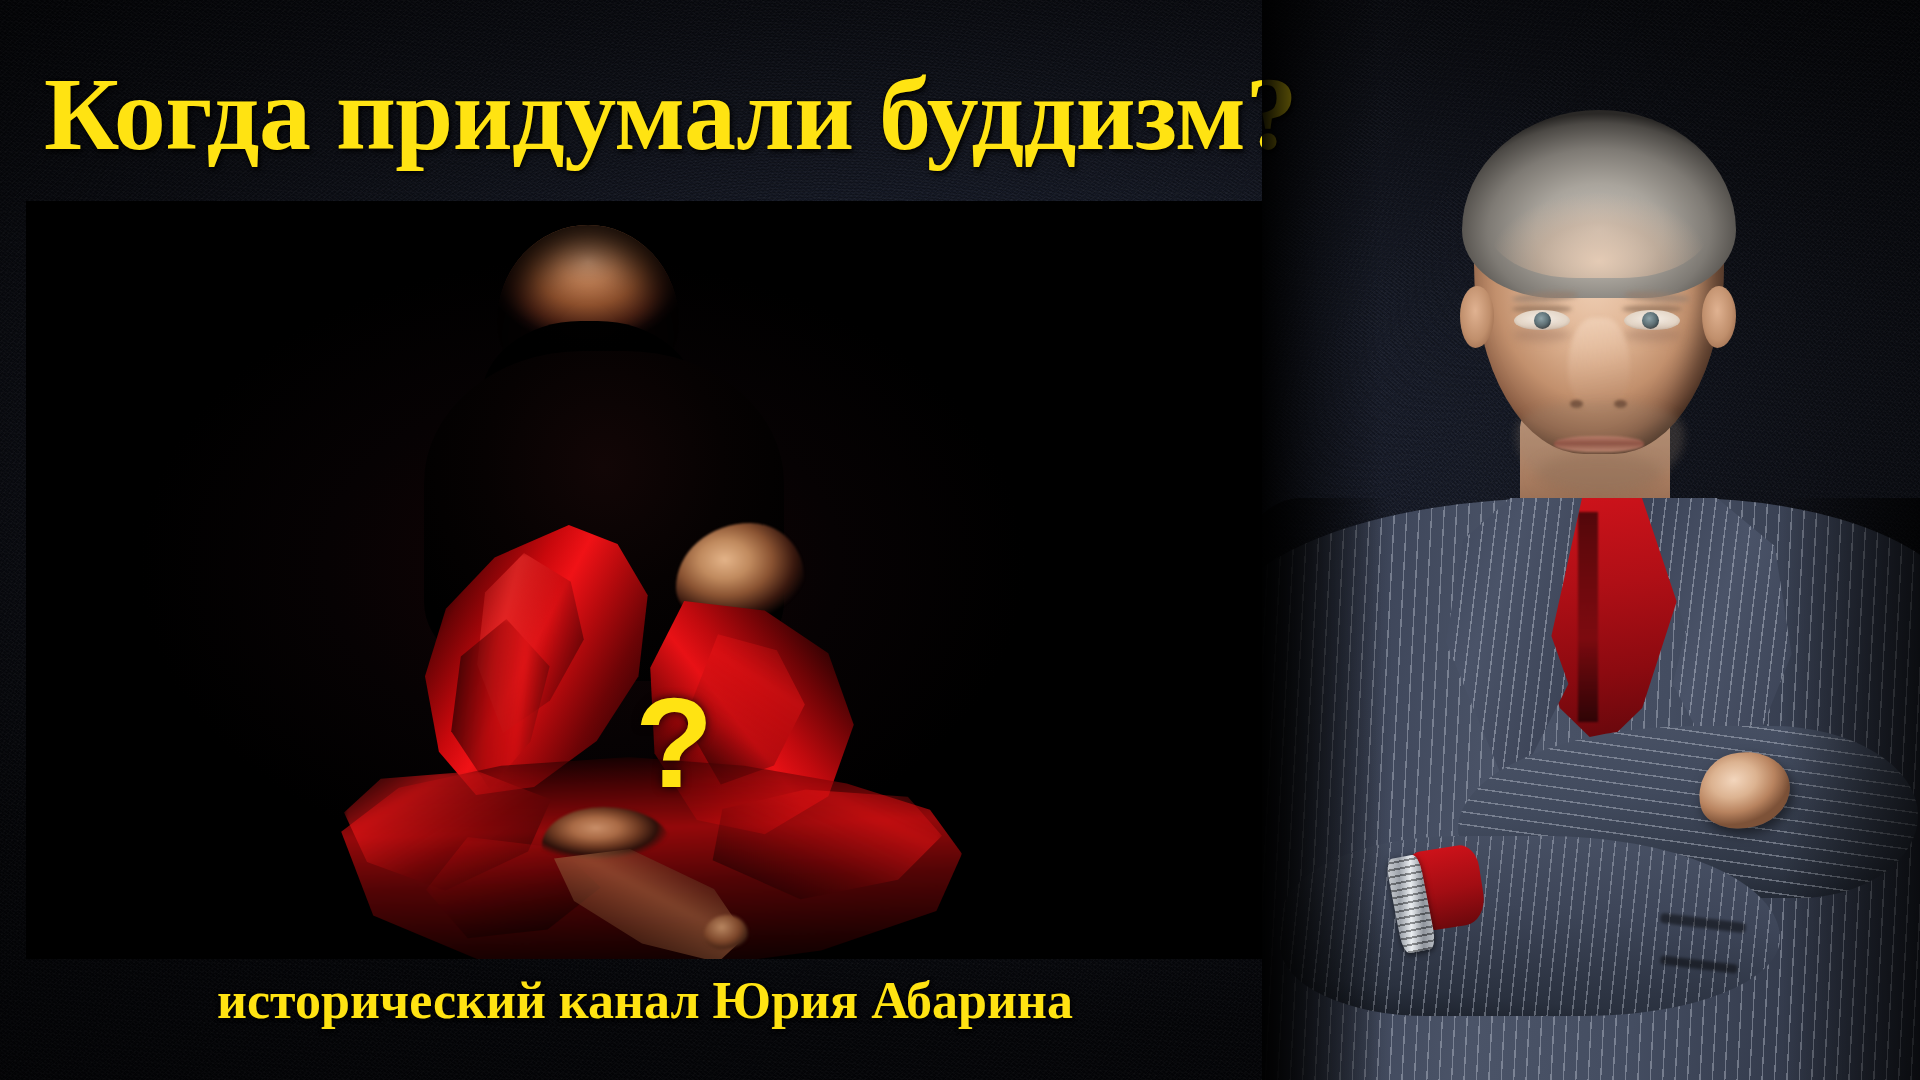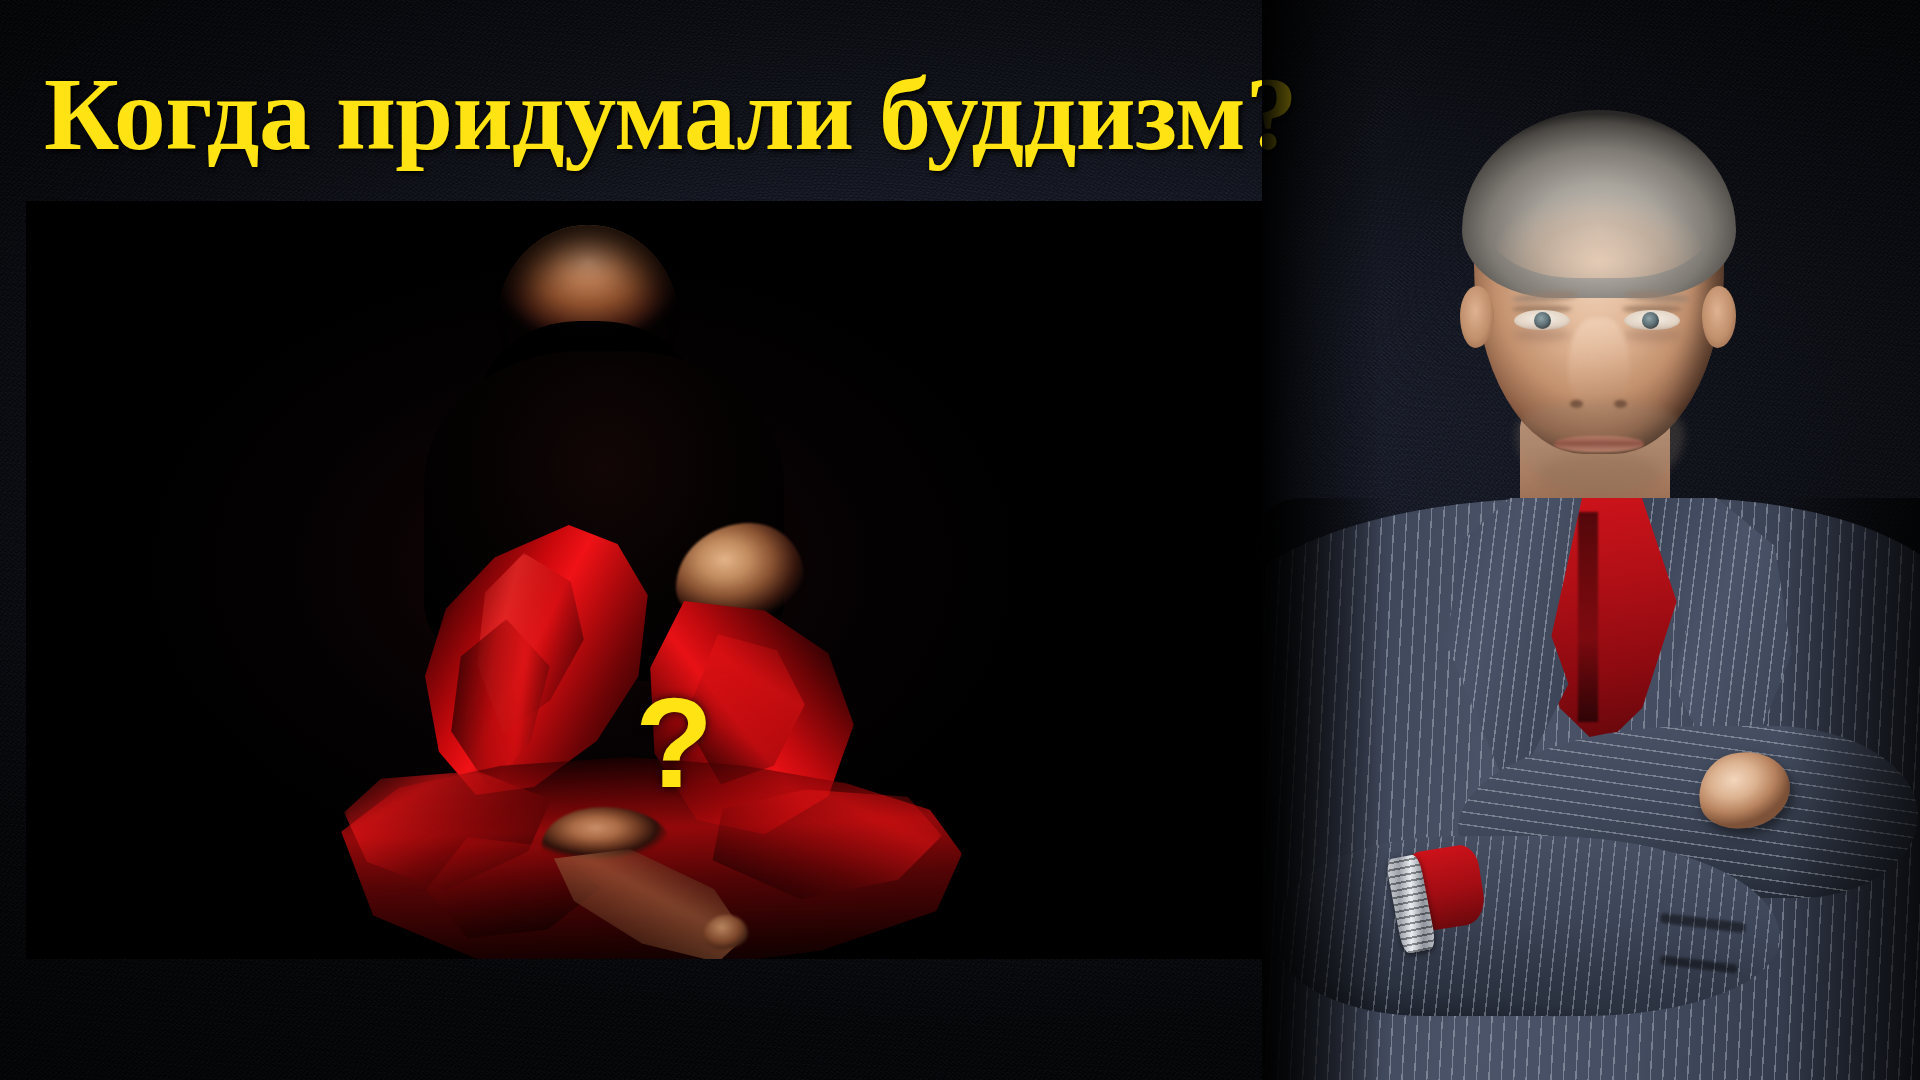--- a/index.html
+++ b/index.html
@@ -653,20 +653,21 @@
     <div class="lap-fold-2"></div>
     <div class="lap-fold-3"></div>
 
     <div class="hands"></div>
     <div class="forearm"></div>
     <div class="foot"></div>
 
     <div class="qmark">?</div>
   </div>
 
+  <div class="caption">исторический канал Юрия Абарина</div>
 
   <div class="presenter">
     <div class="pres-neck"></div>
     <div class="pres-head"></div>
     <div class="pres-hair"></div>
     <div class="pres-hair-fade"></div>
     <div class="ear2 l"></div>
     <div class="ear2 r"></div>
     <div class="brow l"></div>
     <div class="brow r"></div>

